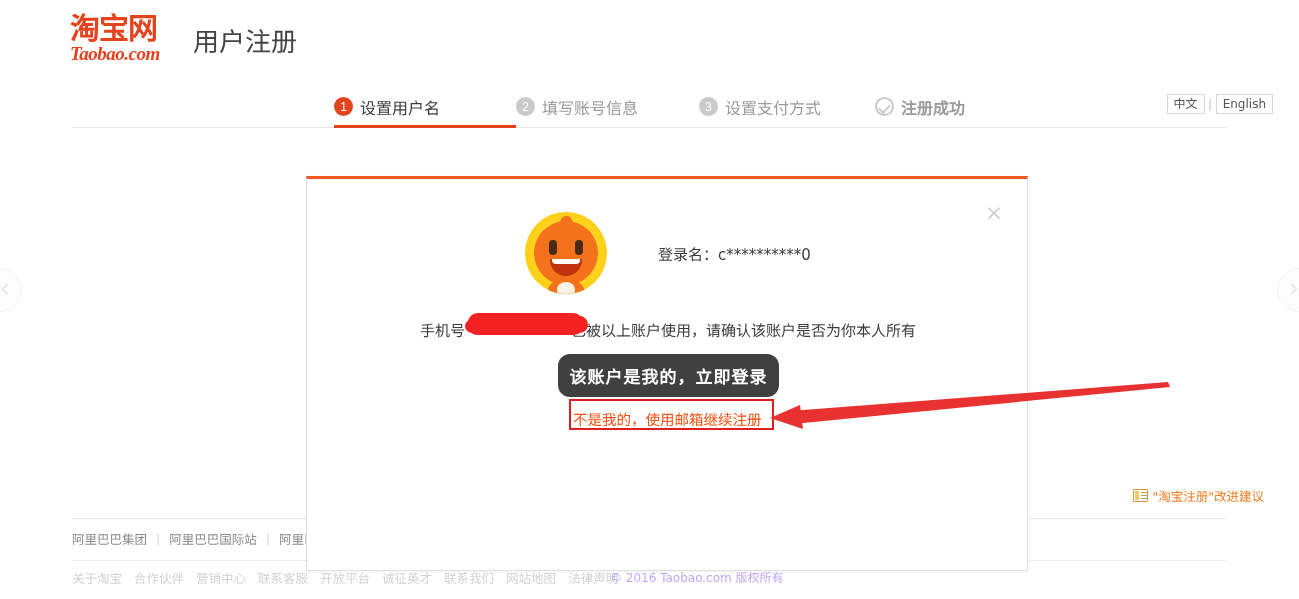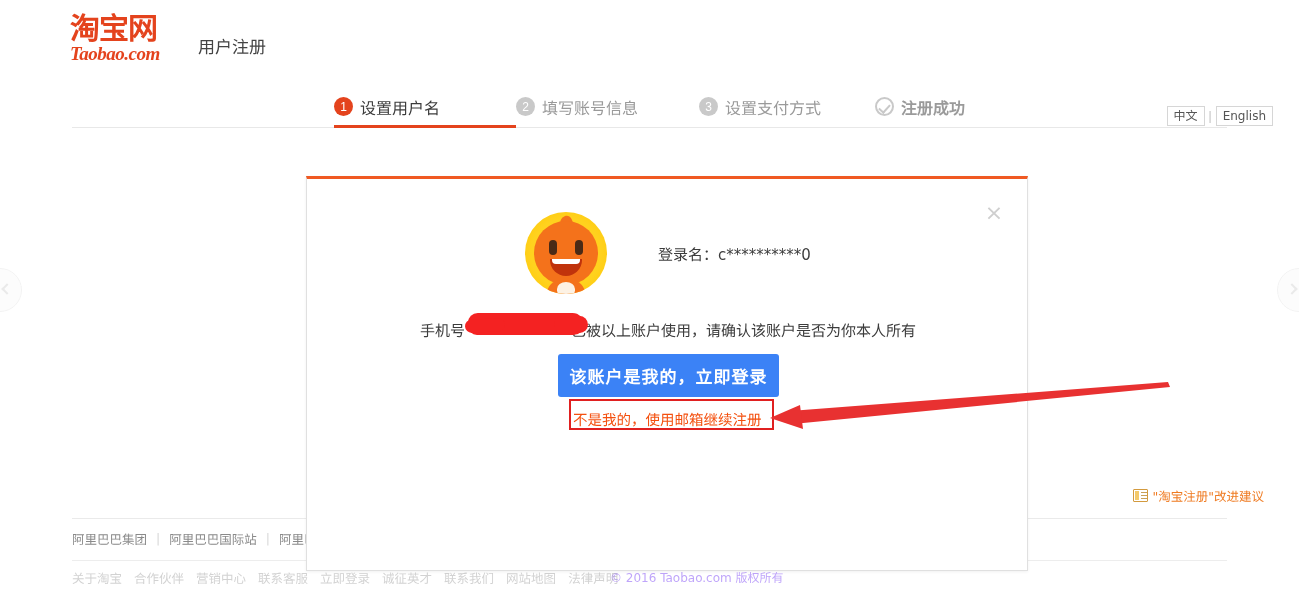--- a/index.html
+++ b/index.html
@@ -46,23 +46,23 @@
     font-family: "Liberation Serif", "DejaVu Serif", serif;
     font-size: 19px;
     font-weight: bold;
     color: #e4431d;
     line-height: 20px;
     letter-spacing: -0.5px;
     margin-top: -2px;
     font-style: italic;
   }
   .page-title {
-    font-size: 17px;
+    font-size: 26px;
     color: #444;
-    margin-left: 12px;
+    margin-left: 7px;
     padding-bottom: 6px;
     white-space: nowrap;
     font-family: "DejaVu Sans", "Liberation Sans", sans-serif;
   }
 
   
   .steps {
     position: absolute;
     left: 72px; top: 86px;
     width: 1155px; height: 42px;
@@ -119,21 +119,21 @@
     left: 4px; top: 3px;
     width: 5px; height: 9px;
     border: solid #c9c9c9;
     border-width: 0 2px 2px 0;
     transform: rotate(42deg);
   }
 
   
   .lang {
     position: absolute;
-    right: 26px; top: 106px;
+    right: 26px; top: 94px;
     display: flex;
     align-items: center;
     font-size: 12px;
   }
   .lang .item {
     border: 1px solid #d6d6d6;
     background: #fff;
     color: #555;
     padding: 2px 6px;
     line-height: 14px;
@@ -350,26 +350,26 @@
     font-size: 15px;
     color: #3c3c3c;
     white-space: nowrap;
     font-family: "DejaVu Sans", "Liberation Sans", sans-serif;
   }
   .notice .masked-gap { display: inline-block; width: 106px; }
   .primary-btn {
     position: absolute;
     left: 251px; top: 175px;
     width: 221px; height: 43px;
-    background: #3b82f6;
+    background: #404040;
     color: #ffffff;
     font-size: 17px;
     font-weight: bold;
     border: none;
-    border-radius: 3px;
+    border-radius: 12px;
     cursor: pointer;
     font-family: "DejaVu Sans", "Liberation Sans", sans-serif;
     letter-spacing: 1px;
   }
   .secondary-link {
     position: absolute;
     left: 266px; top: 229px;
     width: 190px;
     text-align: left;
     font-size: 14.5px;
@@ -479,21 +479,21 @@
     <span>阿里巴</span>
   </div>
 
   <div class="footer-divider-2"></div>
 
   <div class="footer-row-2">
     <span class="fl">关于淘宝</span>
     <span class="fl">合作伙伴</span>
     <span class="fl">营销中心</span>
     <span class="fl">联系客服</span>
-    <span class="fl">立即登录</span>
+    <span class="fl">开放平台</span>
     <span class="fl">诚征英才</span>
     <span class="fl">联系我们</span>
     <span class="fl">网站地图</span>
     <span class="fl">法律声明</span>
   </div>
 
   <div class="copyright">© 2016 Taobao.com 版权所有</div>
 
   <div class="modal">
     <div class="modal-close">×</div>

